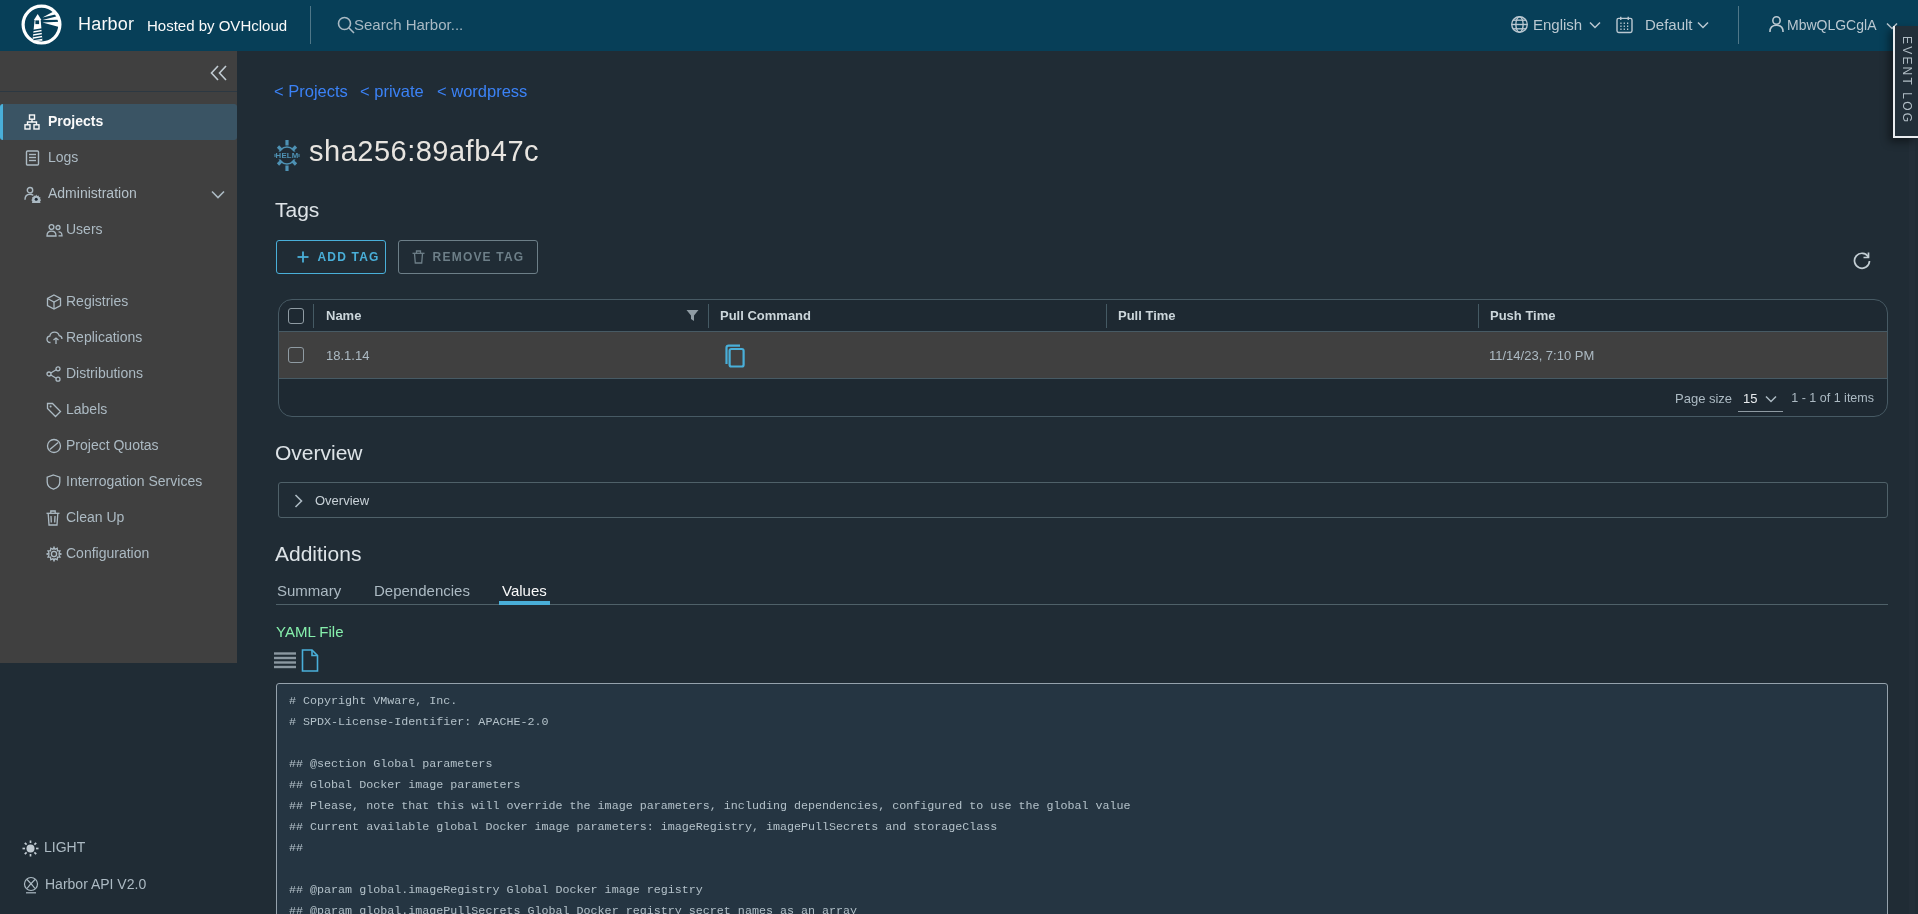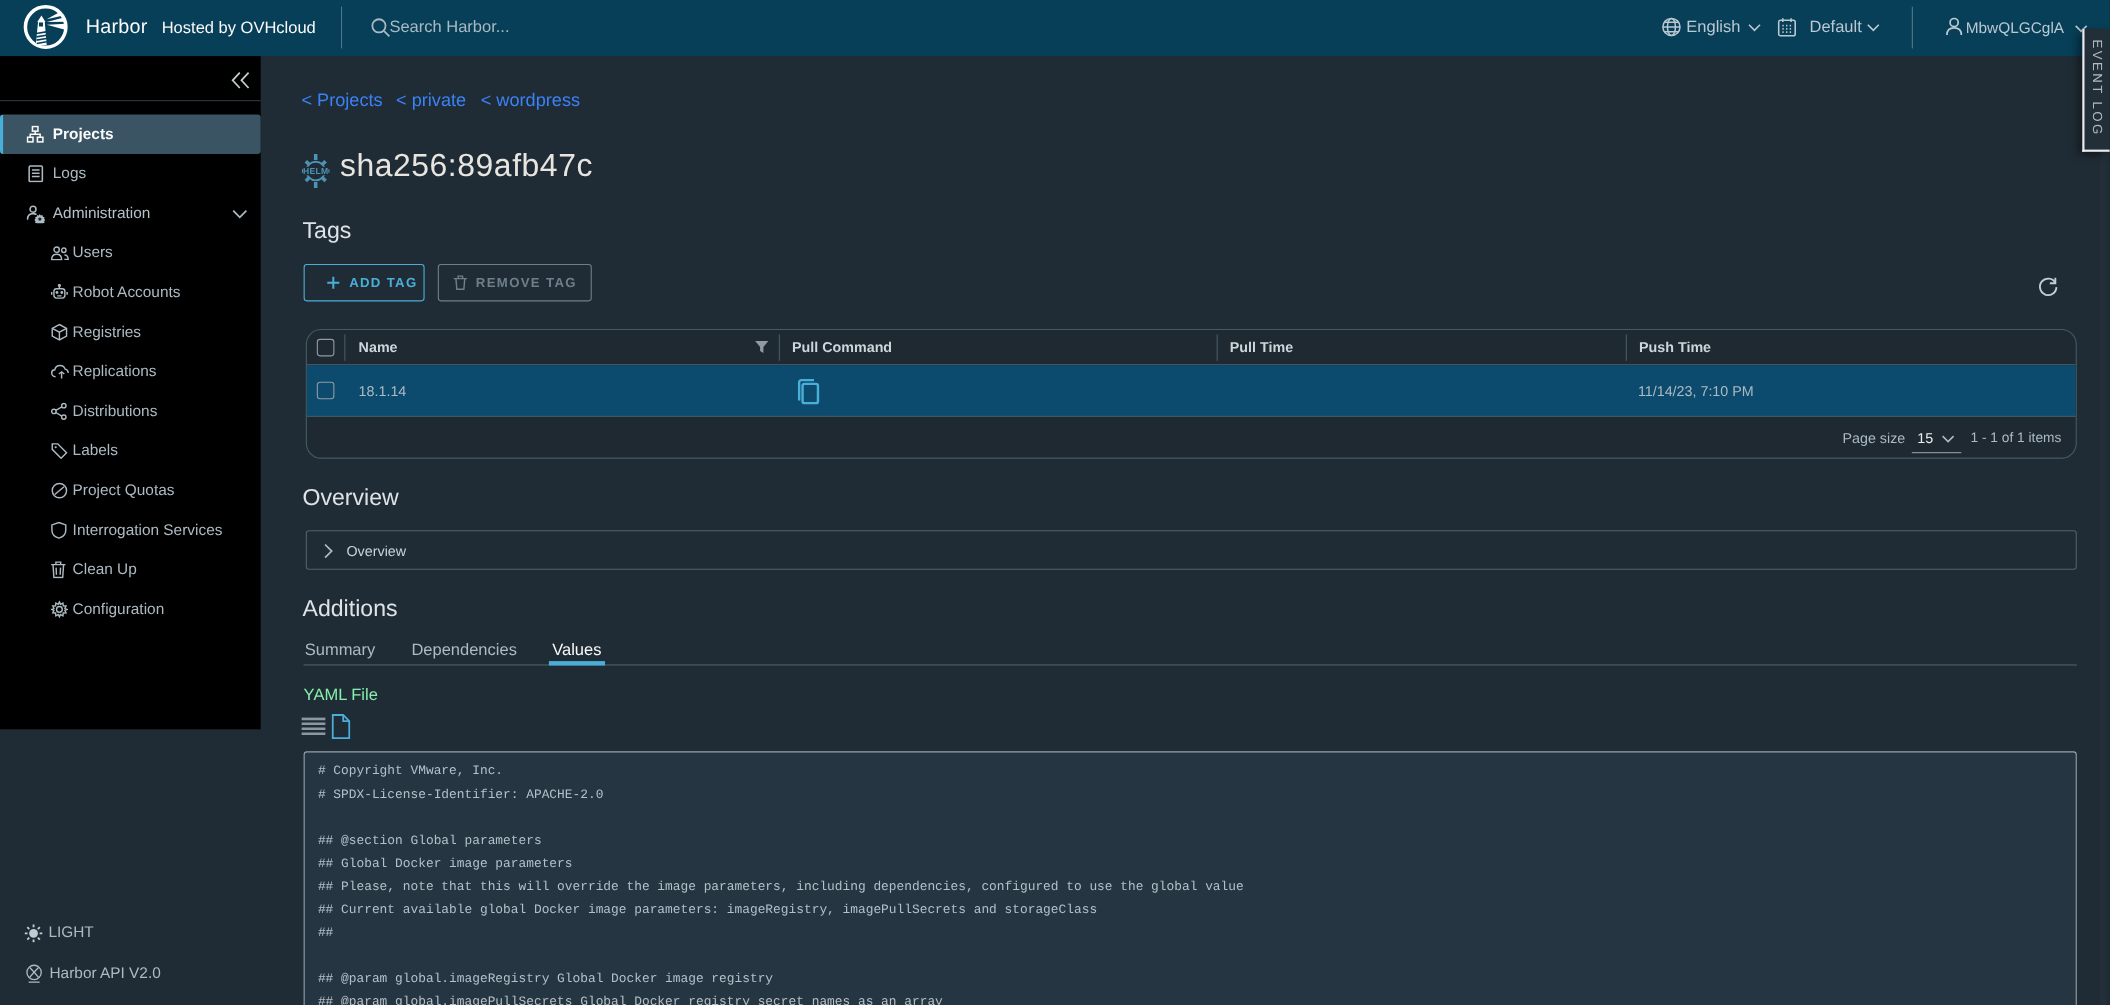--- a/index.html
+++ b/index.html
@@ -14,42 +14,42 @@
 .vdiv { position:absolute; width:1px; background:rgba(250,250,250,.3); }
 #hdr .search-ph { position:absolute; left:354px; top:16px; font-size:15px; color:#a9bac4; }
 .hitem { position:absolute; top:16px; font-size:15px; color:#bac8d1; }
 
 
 #evtab { position:absolute; right:0; top:26px; width:25px; height:112px; background:#222f39;
   border-left:2px solid #e9ecef; border-bottom:2px solid #e9ecef; box-shadow:-4px 4px 8px rgba(0,0,0,.45); z-index:30; }
 #evtab span { position:absolute; top:10px; left:5px; writing-mode:vertical-rl; font-size:12px; letter-spacing:2.2px; color:#b0bcc4; }
 
 
-#side { position:absolute; left:0; top:51px; width:237px; height:612px; background:#000000; }
+#side { position:absolute; left:0; top:51px; width:237px; height:612px; background:#404040; }
 #side .sep { position:absolute; left:0; top:40px; width:237px; height:1px; background:#2c3842; }
 .nav-item { position:absolute; left:0; width:237px; height:36px; font-size:14px; color:#acbac3; }
 .nav-item .lbl { position:absolute; top:9px; }
 .nav-item svg { position:absolute; }
 .nav-active { background:#3a5464; border-left:3px solid #49afd9; border-radius:3px; color:#fafafa; font-weight:bold; }
 
 
 #content { position:absolute; left:238px; top:51px; width:1680px; height:863px; background:#202c35; }
 .crumb { position:absolute; top:31px; font-size:16.5px; color:#3b82f6; }
 #title { position:absolute; left:309px; top:135px; font-size:29px; color:#e8e5e0; font-weight:400; letter-spacing:.5px; }
 .h3 { position:absolute; font-size:21px; color:#dde3e7; font-weight:400; }
 
 
 .btn { position:absolute; top:240px; height:34px; border-radius:3px; font-size:12px; font-weight:bold; letter-spacing:1.2px; display:flex; align-items:center; justify-content:center; }
 .btn-blue { border:1px solid #49afd9; color:#49afd9;padding-left:15px; }
 .btn-gray { border:1px solid #6d7f88; color:#6d7f88; }
 
 
 #tbl { position:absolute; left:278px; top:299px; width:1610px; border:1px solid #475a64; border-radius:14px; background:#1e2932;text-align:center; }
 #tbl .hrow { position:relative; height:32px; border-bottom:1px solid #475a64; font-size:13px; font-weight:bold; color:#ccd6db; }
-#tbl .drow { position:relative; height:47px; border-bottom:1px solid #475a64; font-size:13px; color:#acbac3; background:#0c4a6e; }
+#tbl .drow { position:relative; height:47px; border-bottom:1px solid #475a64; font-size:13px; color:#acbac3; background:#404040; }
 #tbl .frow { position:relative; height:37px; font-size:13px; color:#acbac3; }
 #tbl span { white-space:nowrap; }
 .cdiv { position:absolute; top:4px; width:1px; height:24px; background:#455a64; }
 .cbox { position:absolute; width:16px; height:16px; border:1px solid #8f9ba3; border-radius:3px; }
 
 
 #acc { position:absolute; left:278px; top:482px; width:1610px; height:36px; border:1px solid #4f6169; border-radius:3px; }
 #acc .lbl { position:absolute; left:36px; top:10px; font-size:13px; color:#c9d2d8; }
 
 
@@ -185,33 +185,20 @@
   </div>
   <div class="nav-item" style="top:161px">
     <svg style="left:46px;top:11px" width="17" height="14" viewBox="0 0 17 14" fill="none" stroke="#acbac3" stroke-width="1.3">
       <circle cx="5.5" cy="4" r="2.4"></circle>
         <path d="M1 13 C1 9.5 3 8.2 5.5 8.2 C8 8.2 10 9.5 10 13 Z"></path>
       <circle cx="12" cy="4.5" r="2"></circle>
         <path d="M12.5 12.8 L16 12.8 C16 9.8 14.5 8.7 12.6 8.8"></path>
     </svg>
     <span class="lbl" style="left:66px">Users</span>
   </div>
-  <div class="nav-item" style="top:197px">
-    <svg style="left:46px;top:10px" width="16" height="16" viewBox="0 0 16 16" fill="none" stroke="#acbac3" stroke-width="1.3">
-      <rect x="3" y="4.5" width="10" height="8.5" rx="2.5"></rect>
-      <line x1="8" y1="1.5" x2="8" y2="4.5"></line>
-        <circle cx="8" cy="1.5" r="0.8"></circle>
-      <circle cx="5.8" cy="8" r="0.7" fill="#acbac3"></circle>
-        <circle cx="10.2" cy="8" r="0.7" fill="#acbac3"></circle>
-      <line x1="6" y1="11" x2="10" y2="11"></line>
-      <line x1="1" y1="7.5" x2="1" y2="10"></line>
-        <line x1="15" y1="7.5" x2="15" y2="10"></line>
-    </svg>
-    <span class="lbl" style="left:66px">Robot Accounts</span>
-  </div>
   <div class="nav-item" style="top:233px">
     <svg style="left:46px;top:10px" width="16" height="16" viewBox="0 0 16 16" fill="none" stroke="#acbac3" stroke-width="1.3">
       <path d="M8 1 L14.5 4.5 L14.5 11.5 L8 15 L1.5 11.5 L1.5 4.5 Z"></path>
       <polyline points="1.5,4.5 8,8 14.5,4.5"></polyline>
         <line x1="8" y1="8" x2="8" y2="15"></line>
     </svg>
     <span class="lbl" style="left:66px">Registries</span>
   </div>
   <div class="nav-item" style="top:269px">
     <svg style="left:46px;top:11px" width="17" height="14" viewBox="0 0 17 14" fill="none" stroke="#acbac3" stroke-width="1.3">

